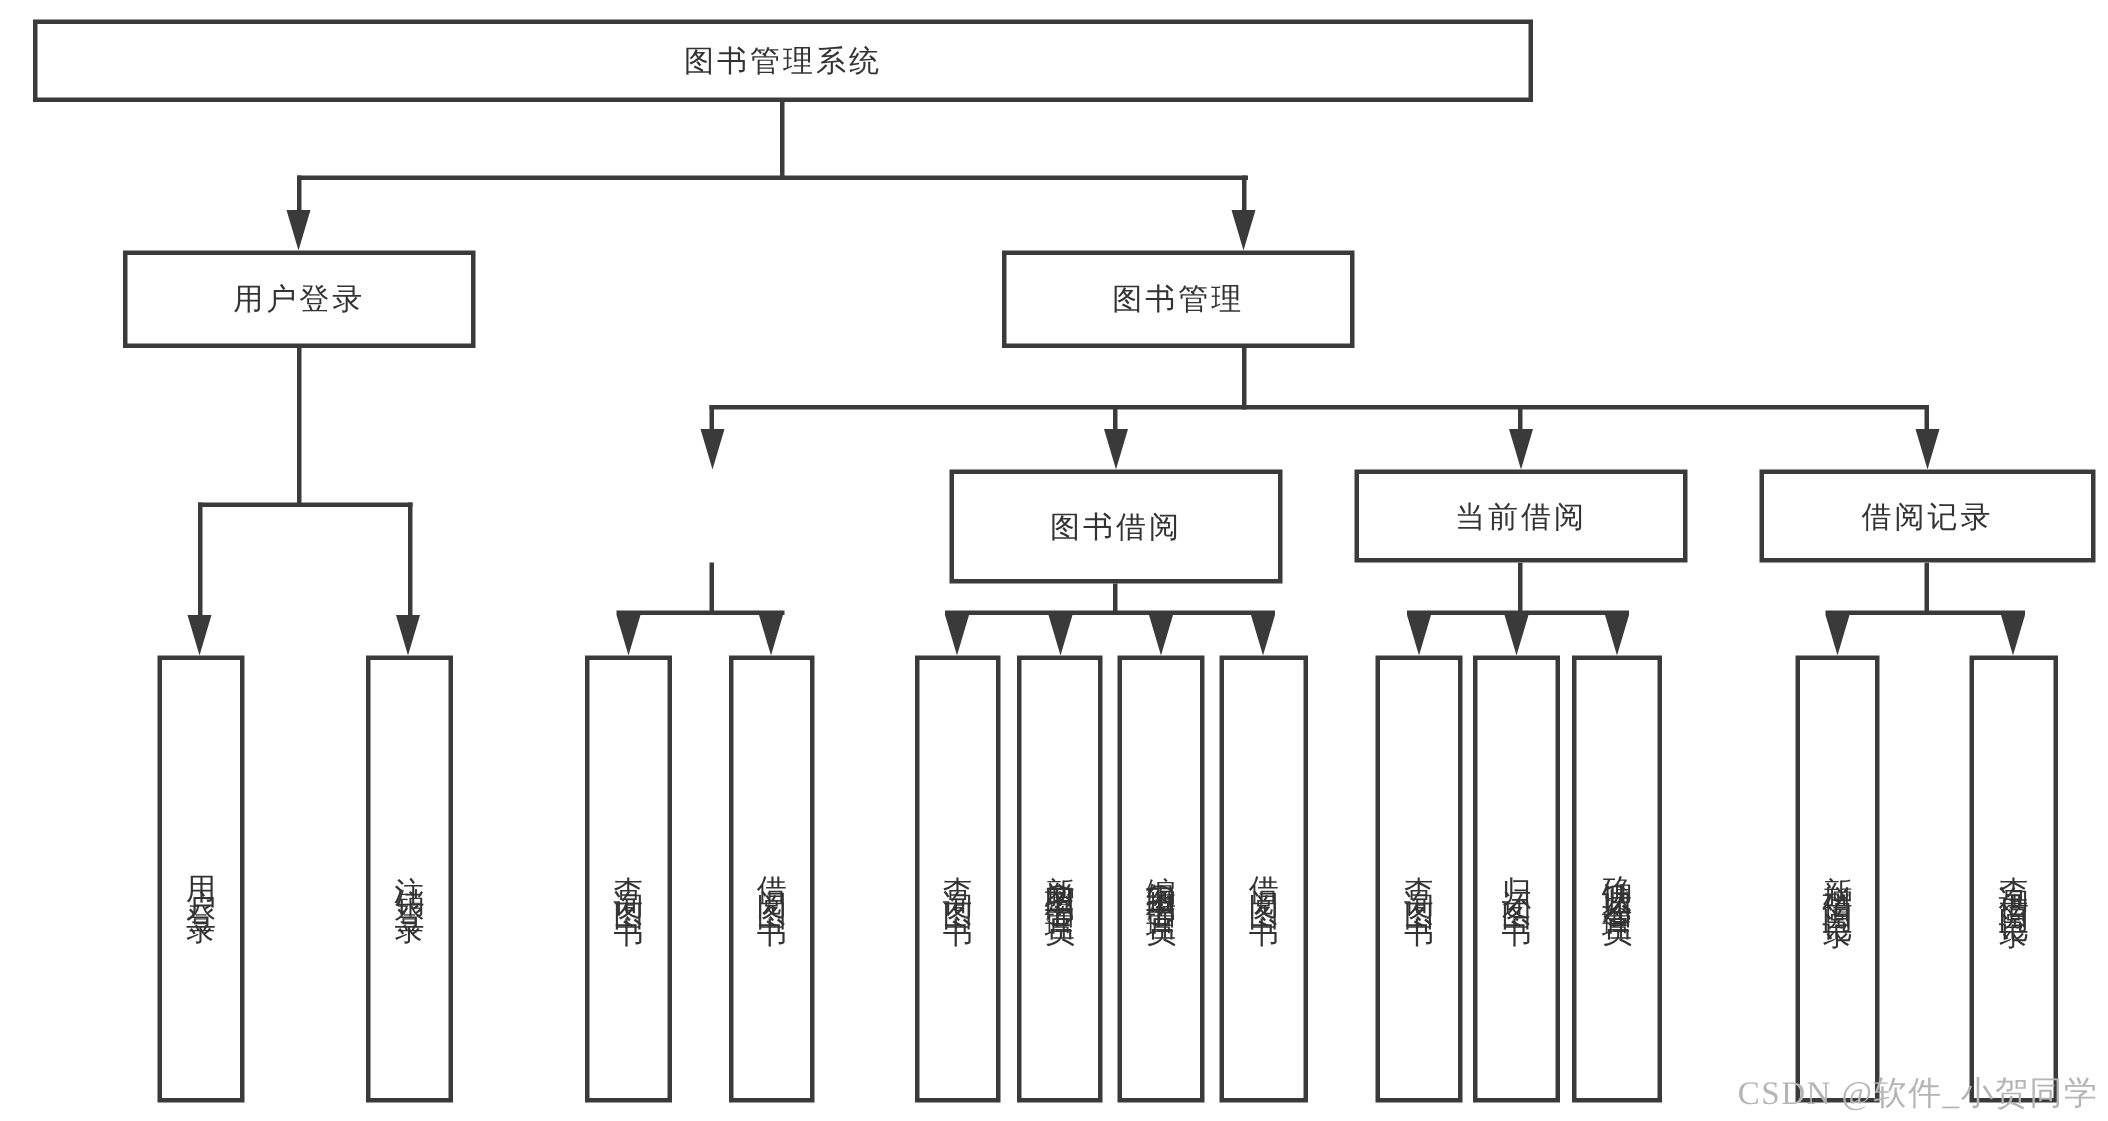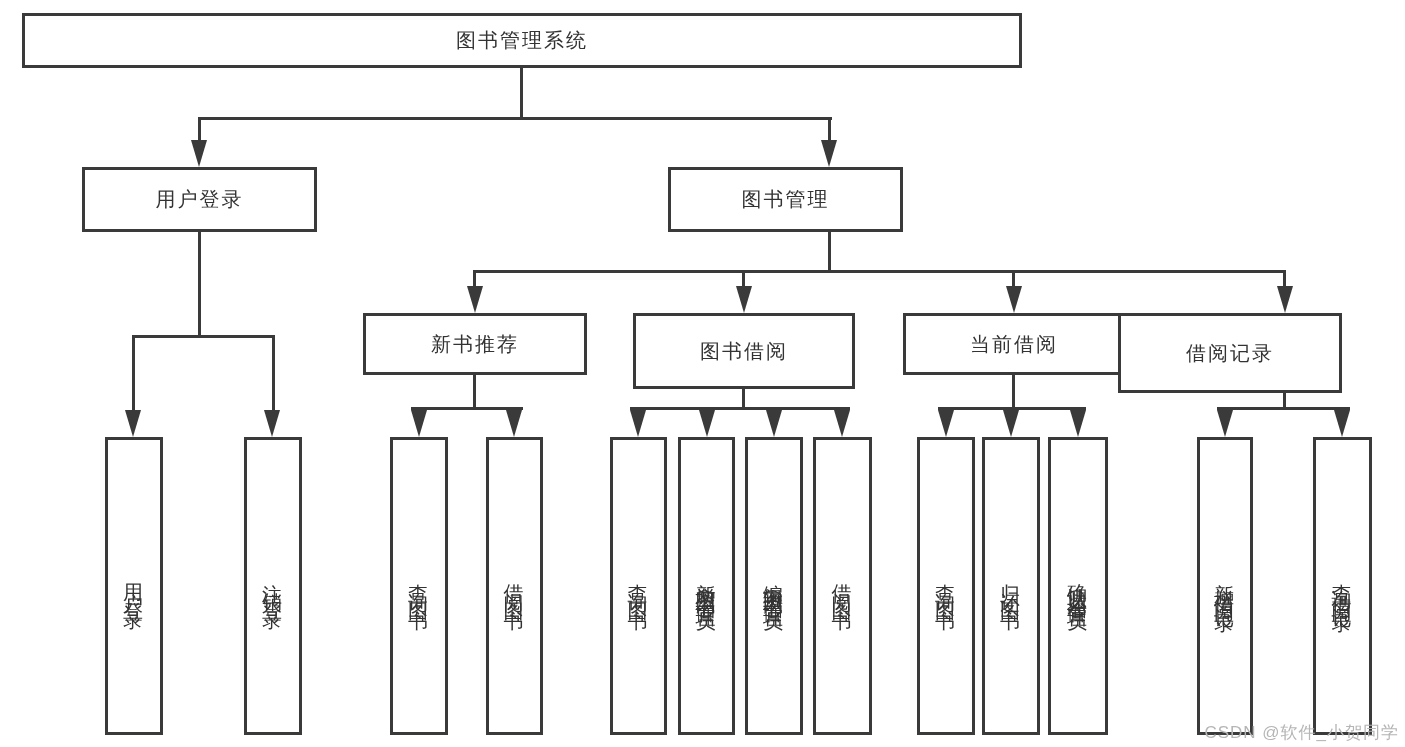--- a/index.html
+++ b/index.html
@@ -6,21 +6,21 @@
     --line:#3a3a3a;
     --text:#333333;
     --wm:#b5b5b5;
     --bg:#ffffff;
   }
   html,body{margin:0;padding:0;background:var(--bg);}
   .canvas{
     position:relative;
     width:1405px;height:747px;
     background:var(--bg);
-    font-family:Liberation Sans, sans-serif;
+    font-family:Liberation Serif, serif;
     color:var(--text);
     overflow:hidden;
   }
   .box{
     position:absolute;
     box-sizing:border-box;
     border:3px solid var(--line);
     background:#fff;
     display:flex;align-items:center;justify-content:center;
     font-size:20px;letter-spacing:2px;
@@ -45,21 +45,21 @@
   .vline{position:absolute;width:3px;background:var(--line);z-index:1;}
   .arrow{
     position:absolute;width:0;height:0;
     border-left:8px solid transparent;
     border-right:8px solid transparent;
     border-top:27px solid var(--line);
     z-index:1;
   }
   .watermark{
     position:absolute;right:6px;bottom:3px;
-    font-size:17px;color:var(--wm);letter-spacing:1px;
+    font-size:22px;color:var(--wm);letter-spacing:1px;
     z-index:3;white-space:nowrap;
   }
 </style>
 </head>
 <body>
 
 <div class="canvas">
 
   <div class="box" style="left:22px;top:13px;width:1000px;height:55px">
     <span>图书管理系统</span>
@@ -90,30 +90,27 @@
   <div class="hline" style="left:473px;top:270px;width:813px"></div>
   <div class="vline" style="left:473px;top:270px;height:18px"></div>
   <div class="vline" style="left:742px;top:270px;height:18px"></div>
   <div class="vline" style="left:1012px;top:270px;height:18px"></div>
   <div class="vline" style="left:1283px;top:270px;height:18px"></div>
   <div class="arrow" style="left:467px;top:286px"></div>
   <div class="arrow" style="left:736px;top:286px"></div>
   <div class="arrow" style="left:1006px;top:286px"></div>
   <div class="arrow" style="left:1277px;top:286px"></div>
 
-  <div class="box" style="left:363px;top:313px;width:224px;height:62px">
-    <span>新书推荐</span>
-  </div>
   <div class="box" style="left:633px;top:313px;width:222px;height:76px">
     <span>图书借阅</span>
   </div>
   <div class="box" style="left:903px;top:313px;width:222px;height:62px">
     <span>当前借阅</span>
   </div>
-  <div class="box" style="left:1118px;top:313px;width:224px;height:80px">
+  <div class="box" style="left:1173px;top:313px;width:224px;height:62px">
     <span>借阅记录</span>
   </div>
 
   <div class="vline" style="left:473px;top:375px;height:35px"></div>
   <div class="hline" style="left:411px;top:407px;width:112px"></div>
   <div class="arrow" style="left:411px;top:410px"></div>
   <div class="arrow" style="left:506px;top:410px"></div>
 
   <div class="vline" style="left:742px;top:375px;height:35px"></div>
   <div class="hline" style="left:630px;top:407px;width:220px"></div>

